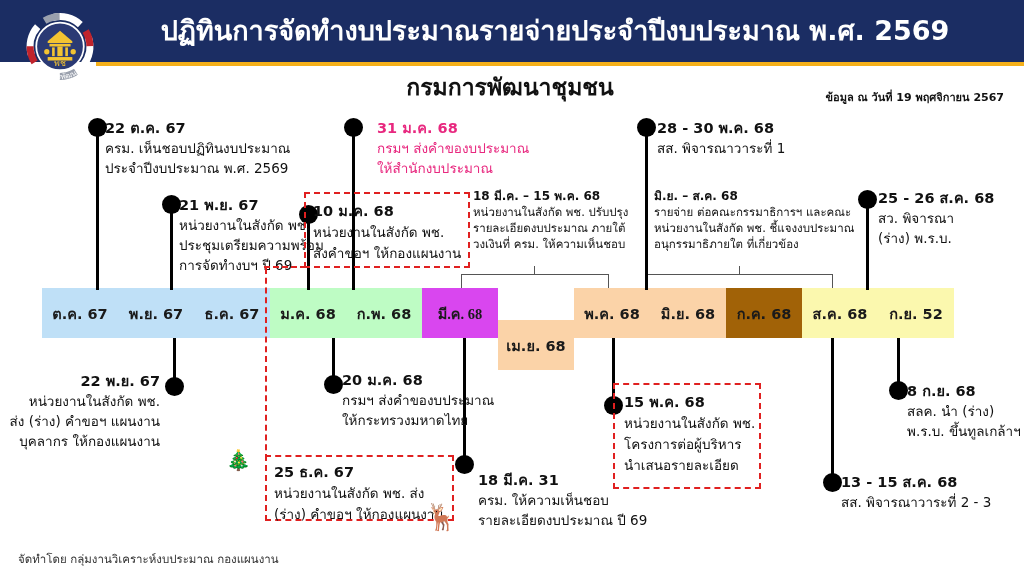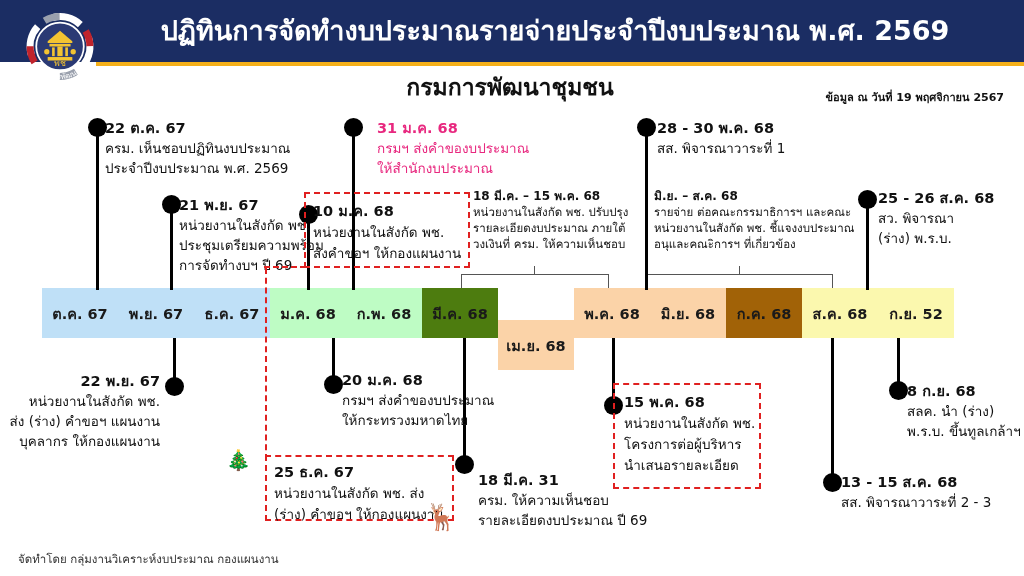--- a/index.html
+++ b/index.html
@@ -214,21 +214,21 @@
   <div class="header-title">ปฏิทินการจัดทำงบประมาณรายจ่ายประจำปีงบประมาณ พ.ศ. 2569</div>
   <div class="subtitle">กรมการพัฒนาชุมชน</div>
   <div class="asof">ข้อมูล ณ วันที่ 19 พฤศจิกายน 2567</div>
 
   <div class="timeline" id="timeline">
       <div class="tl-seg" style="width: 76px; background: rgb(191, 224, 247);">ต.ค. 67</div>
       <div class="tl-seg" style="width: 76px; background: rgb(191, 224, 247);">พ.ย. 67</div>
       <div class="tl-seg" style="width: 76px; background: rgb(191, 224, 247);">ธ.ค. 67</div>
       <div class="tl-seg" style="width: 76px; background: rgb(190, 252, 196);">ม.ค. 68</div>
       <div class="tl-seg" style="width: 76px; background: rgb(190, 252, 196);">ก.พ. 68</div>
-      <div class="tl-seg" style="width: 76px; background: #4d7c0f;">มี.ค. 68</div>
+      <div class="tl-seg" style="width: 76px; background: #d946ef; font-family: Liberation Serif, serif;">มี.ค. 68</div>
       <div class="tl-seg" style="width: 76px; background: rgb(251, 211, 168); margin-top: 32px;">เม.ย. 68</div>
       <div class="tl-seg" style="width: 76px; background: rgb(251, 211, 168);">พ.ค. 68</div>
       <div class="tl-seg" style="width: 76px; background: rgb(251, 211, 168);">มิ.ย. 68</div>
       <div class="tl-seg" style="width: 76px; background: #a16207;">ก.ค. 68</div>
       <div class="tl-seg" style="width: 76px; background: rgb(251, 248, 174);">ส.ค. 68</div>
       <div class="tl-seg" style="width: 76px; background: rgb(251, 248, 174);">ก.ย. 52</div>
     </div>
 
   <div class="bracket" style="left:461px; top:274px; width:148px;"></div>
   <div class="bracket-tick" style="left:534px; top:266px;"></div>
@@ -306,21 +306,21 @@
     <div class="c-date">18 มี.ค. – 15 พ.ค. 68</div>
     <div class="c-line">หน่วยงานในสังกัด พช. ปรับปรุง</div>
     <div class="c-line">รายละเอียดงบประมาณ ภายใต้</div>
     <div class="c-line">วงเงินที่ ครม. ให้ความเห็นชอบ</div>
   </div>
 
   <div class="callout small" style="left:654px; top:188px;">
     <div class="c-date">มิ.ย. – ส.ค. 68</div>
     <div class="c-line">รายจ่าย ต่อคณะกรรมาธิการฯ และคณะ</div>
     <div class="c-line">หน่วยงานในสังกัด พช. ชี้แจงงบประมาณ</div>
-    <div class="c-line">อนุและคณะิการฯ ที่เกี่ยวข้อง</div>
+    <div class="c-line">อนุกรรมาธิภายใต ที่เกี่ยวข้อง</div>
   </div>
 
   <div class="redbox" style="left:304px; top:192px; width:166px; height:76px;"></div>
   <div class="redbox-content" style="left:313px; top:201px;">
     <div class="c-date">10 ม.ค. 68</div>
     <div class="c-line">หน่วยงานในสังกัด พช.</div>
     <div class="c-line">ส่งคำขอฯ ให้กองแผนงาน</div>
   </div>
 
   <div class="red-conn" style="left:265px; top:268px; height:192px;"></div>

